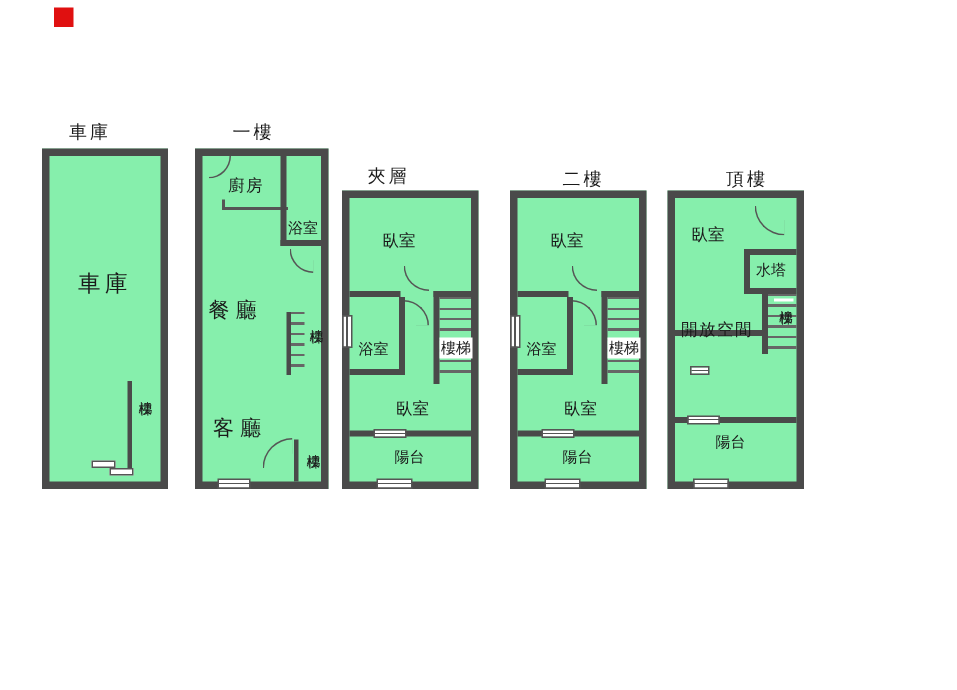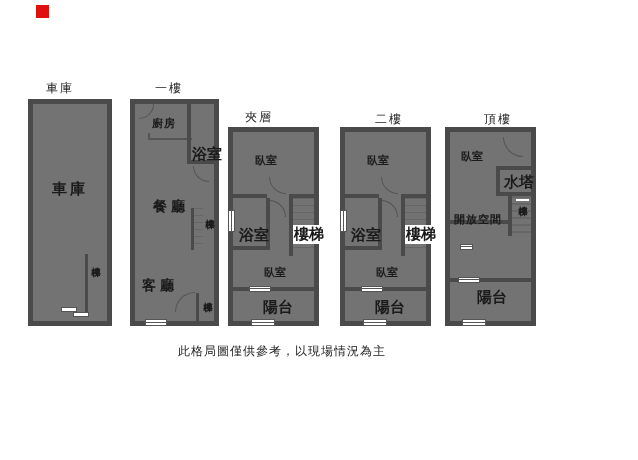--- a/index.html
+++ b/index.html
@@ -1,28 +1,28 @@
 <!DOCTYPE html>
 <html><head>
 <meta charset="utf-8">
 <style>
   :root{ --wall:#4a4a4a; --line:#555; --ink:#1a1a1a; }
   html,body{margin:0;padding:0;background:#fff;}
   .canvas{position:relative;width:638px;height:460px;background:#fff;overflow:hidden;
           font-family:"DejaVu Sans","Liberation Sans",sans-serif;color:var(--ink);}
   .marker{position:absolute;left:36px;top:5px;width:13px;height:13px;background:#e01010;}
   .floor-title{position:absolute;font-size:12px;letter-spacing:2px;white-space:nowrap;}
-  .plan{position:absolute;border:5px solid var(--wall);box-sizing:border-box;background:#737373;font-weight:bold;}
+  .plan{position:absolute;border:5px solid var(--wall);box-sizing:border-box;background:#86efac;}
   .wall{position:absolute;background:var(--wall);}
   .twall{position:absolute;background:var(--line);}
   .lab{position:absolute;font-size:11px;white-space:nowrap;color:var(--ink);}
   .lab.vert{writing-mode:vertical-rl;text-orientation:upright;letter-spacing:1px;}
   .lab.big{font-size:15px;letter-spacing:3px;}
   .lab.room14{font-size:14px;letter-spacing:4px;}
-  .lab.sm{font-size:15px;text-align:right;}
+  .lab.sm{font-size:10px;text-align:right;}
   .lab.xs{font-size:9px;}
   .arc{position:absolute;box-sizing:border-box;border:0 solid var(--line);background:transparent;}
   .arc-bl{border-left-width:1.5px;border-bottom-width:1.5px;border-radius:0 0 0 100%;}
   .arc-br{border-right-width:1.5px;border-bottom-width:1.5px;border-radius:0 0 100% 0;}
   .arc-tl{border-left-width:1.5px;border-top-width:1.5px;border-radius:100% 0 0 0;}
   .arc-tr{border-right-width:1.5px;border-top-width:1.5px;border-radius:0 100% 0 0;}
   .treads{position:absolute;background:repeating-linear-gradient(to bottom,#666 0 1.5px,transparent 1.5px 7px);}
   .win-h{position:absolute;box-sizing:border-box;border:1px solid var(--line);
          background:linear-gradient(to bottom,#fff 0 35%,var(--line) 35% 55%,#fff 55% 100%);}
   .win-v{position:absolute;box-sizing:border-box;border:1px solid var(--line);
@@ -55,21 +55,21 @@
     <div class="arc arc-br" style="left:4px;top:0;width:15px;height:15px;"></div>
     <div class="lab" style="left:17px;top:12px;letter-spacing:1px;">廚房</div>
     <div class="twall" style="left:13px;top:34px;width:44px;height:2px;"></div>
     <div class="twall" style="left:13px;top:29px;width:2px;height:7px;"></div>
 
     <div class="wall" style="left:52px;top:0;width:4px;height:60px;"></div>
     <div class="wall" style="left:52px;top:56px;width:27px;height:4px;"></div>
     <div class="lab sm" style="left:57px;top:41px;">浴室</div>
     <div class="arc arc-bl" style="left:58px;top:62px;width:16px;height:16px;"></div>
 
-    <div class="lab room14" style="left:18px;top:94px;text-align:center;">餐廳</div>
+    <div class="lab room14" style="left:4px;top:94px;text-align:center;">餐廳</div>
 
     <div class="wall" style="left:56px;top:104px;width:3px;height:42px;"></div>
     <div class="treads" style="left:59px;top:104px;width:9px;height:42px;"></div>
     <div class="lab vert xs" style="left:68px;top:108px;">樓梯</div>
 
     <div class="lab room14" style="left:7px;top:173px;">客廳</div>
 
     <div class="arc arc-tl" style="left:40px;top:188px;width:20px;height:20px;"></div>
     <div class="wall" style="left:61px;top:189px;width:3px;height:28px;"></div>
     <div class="lab vert xs" style="left:66px;top:191px;">樓梯</div>
@@ -142,14 +142,13 @@
     <div class="wall" style="left:0;top:88px;width:60px;height:4px;"></div>
     <div class="lab" style="left:4px;top:80px;letter-spacing:1px;">開放空間</div>
     <div class="win-h" style="left:10px;top:112px;width:13px;height:6px;"></div>
 
     <div class="wall" style="left:0;top:146px;width:81px;height:4px;"></div>
     <div class="win-h" style="left:8px;top:145px;width:22px;height:6px;"></div>
     <div class="lab sm" style="left:27px;top:156px;">陽台</div>
     <div class="win-h" style="left:12px;bottom:-5px;width:24px;height:7px;"></div>
   </div>
 
-  <div class="disclaimer">此格局圖僅供參考，以現場情況為主</div>
 </div>
 
 </body></html>

